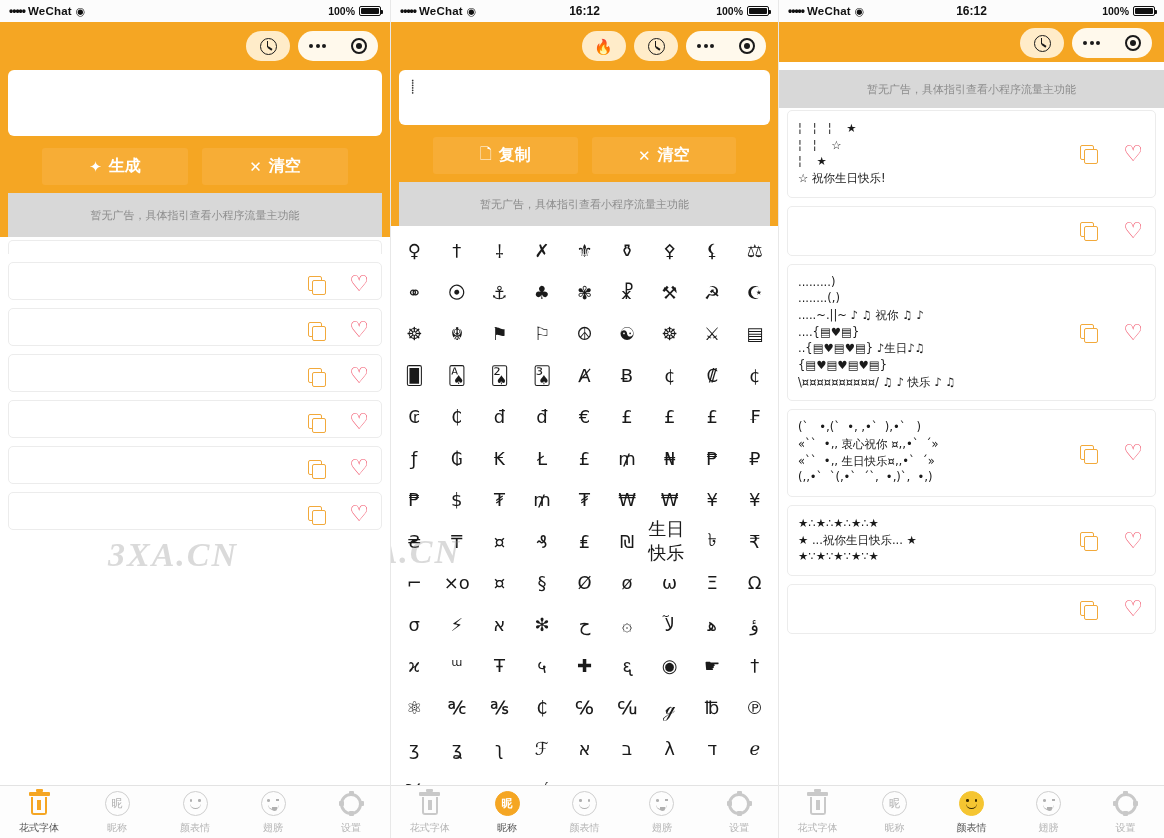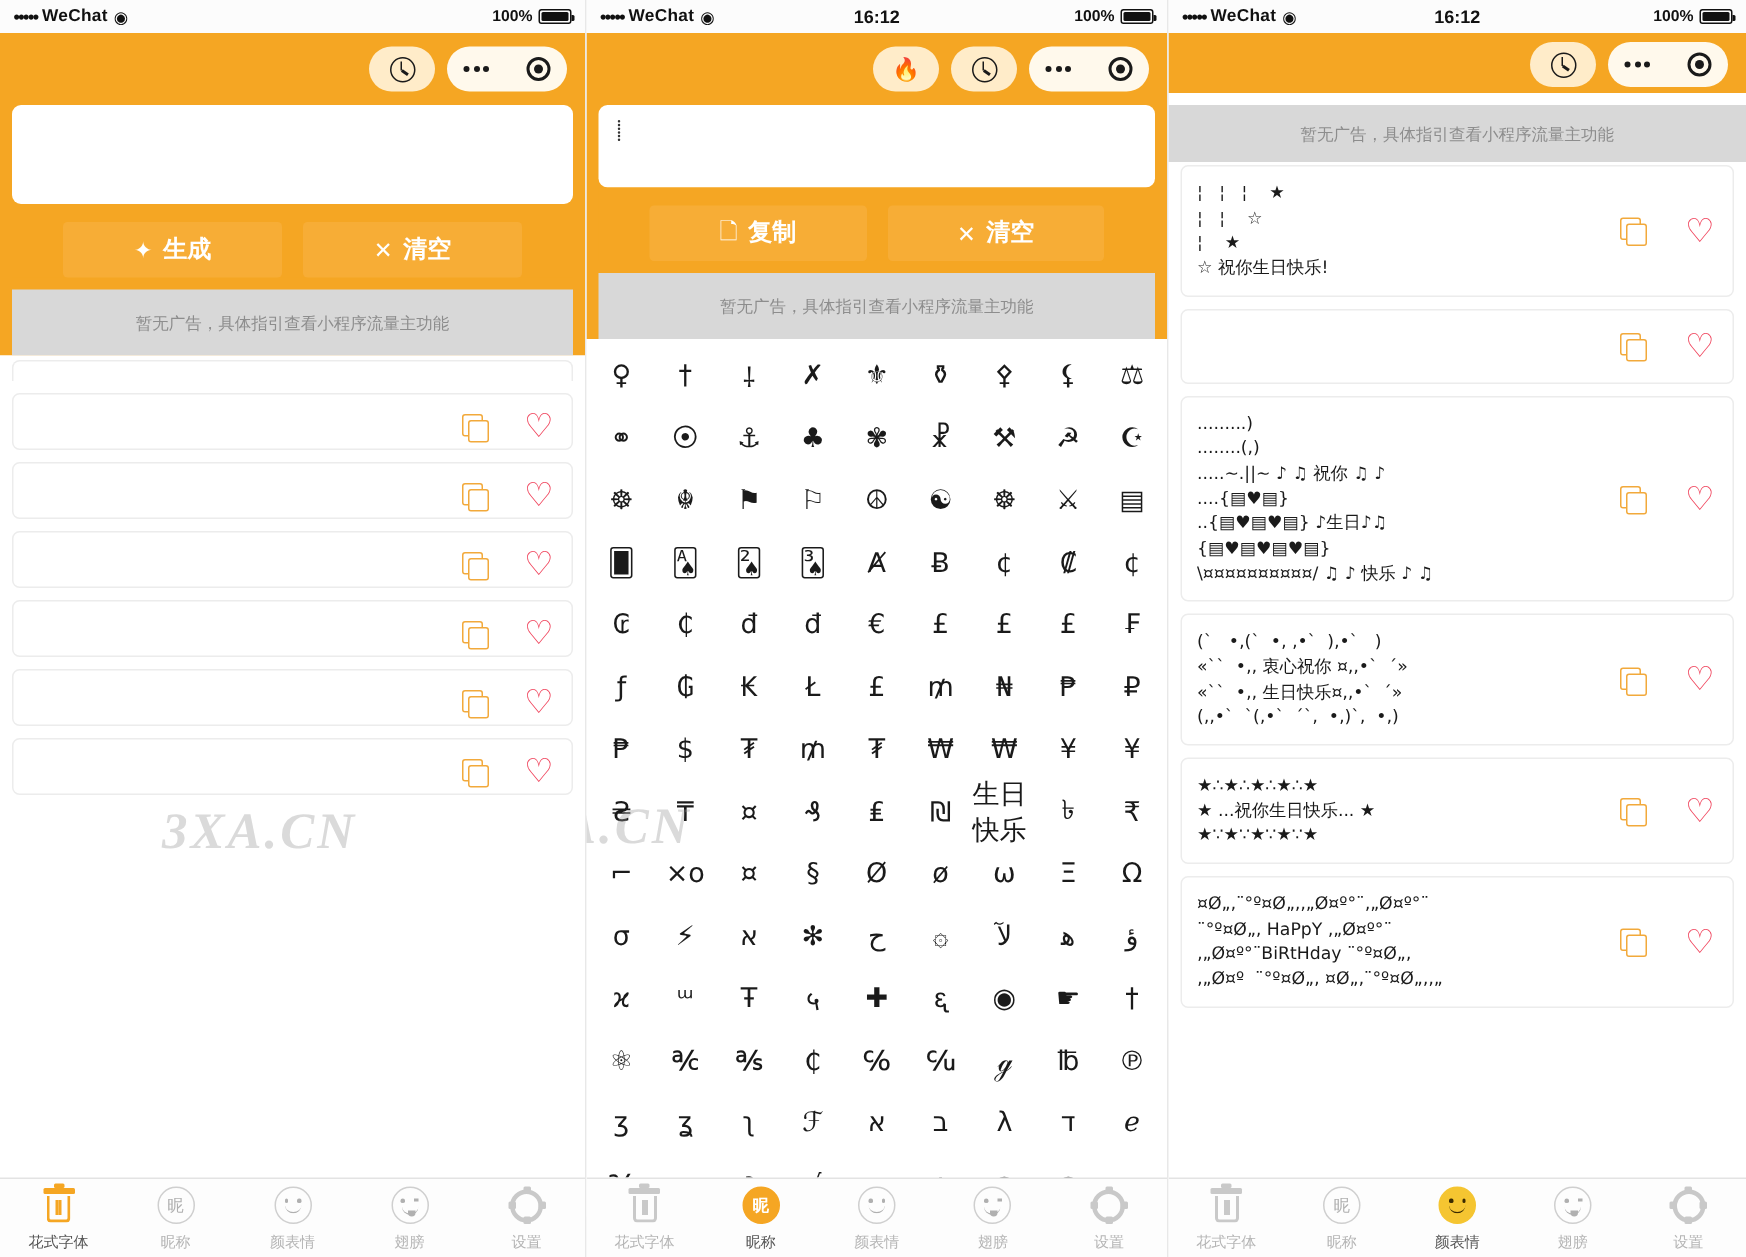--- a/index.html
+++ b/index.html
@@ -668,24 +668,20 @@
         <div class="ecard">
           <pre>★∴★∴★∴★∴★
 ★ ...祝你生日快乐... ★
 ★∵★∵★∵★∵★</pre>
           <div class="cardicons">
             <span class="ic-copy"></span>
             <span class="ic-heart">♡</span>
           </div>
         </div>
         <div class="ecard">
-          <pre>¤Ø„‚¨°º¤Ø„‚‚„Ø¤º°¨‚„Ø¤º°¨
-¨°º¤Ø„‚ HaPpY ‚„Ø¤º°¨
-‚„Ø¤º°¨BiRtHday ¨°º¤Ø„‚
-‚„Ø¤º  ¨°º¤Ø„‚ ¤Ø„‚¨°º¤Ø„‚‚„</pre>
           <div class="cardicons">
             <span class="ic-copy"></span>
             <span class="ic-heart">♡</span>
           </div>
         </div>
       </div>
 
     <div class="tabbar" id="tabbar3">
         <div class="tbitem">
           <span class="tbicon">

